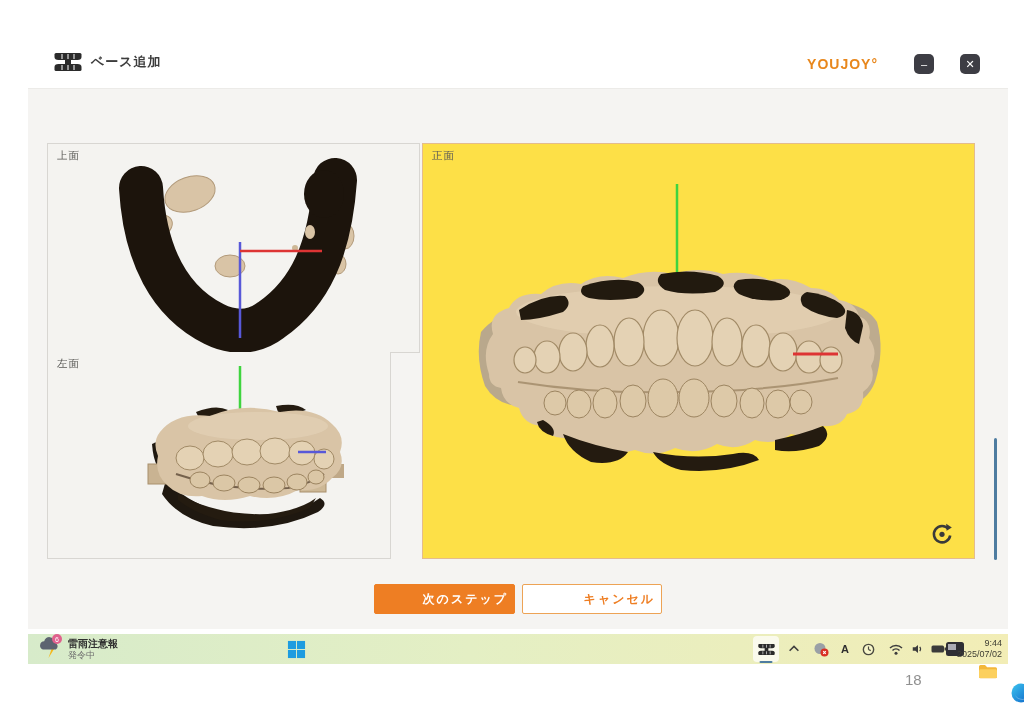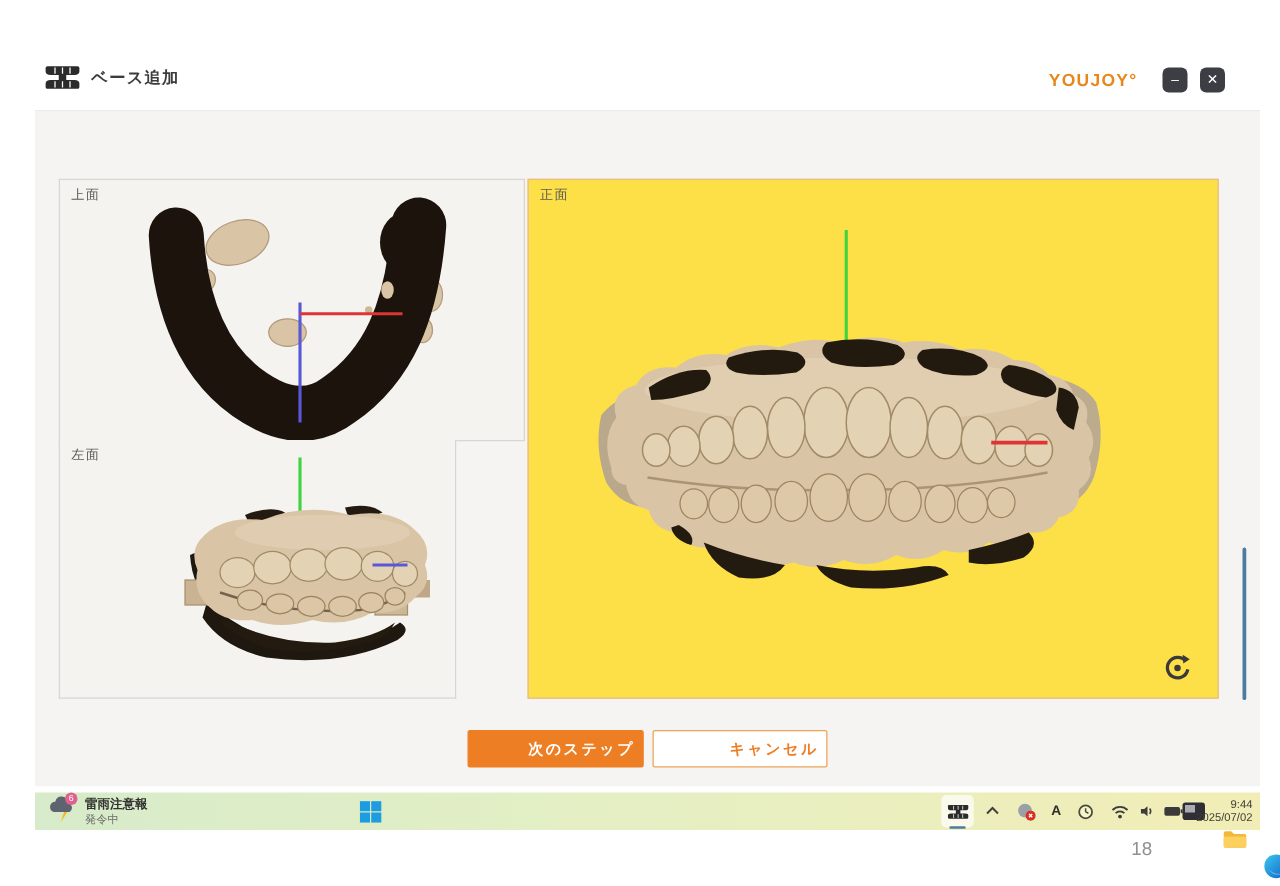--- a/index.html
+++ b/index.html
@@ -1,33 +1,33 @@
 <!DOCTYPE html>
 <html><head>
 <meta charset="utf-8">
 <style>
   html,body{margin:0;padding:0;background:#fff;}
   .stage{position:relative;width:1024px;height:709px;background:#ffffff;overflow:hidden;
          font-family:"Liberation Sans","DejaVu Sans",sans-serif;}
 
   
-  .app-title-group{position:absolute;left:36px;top:52px;display:flex;align-items:center;gap:9px;}
+  .app-title-group{position:absolute;left:54px;top:52px;display:flex;align-items:center;gap:9px;}
   .app-title{font-size:13px;font-weight:bold;color:#3c3c3c;letter-spacing:1px;}
-  .header-right{position:absolute;right:44px;top:54px;display:flex;align-items:center;gap:10px;justify-content:flex-end;}
+  .header-right{position:absolute;right:44px;top:54px;display:flex;align-items:center;gap:26px;justify-content:flex-end;}
   .brand{font-size:14px;font-weight:800;color:#e8871c;letter-spacing:1px;margin-right:10px;}
   .win-btn{width:20px;height:20px;border:none;border-radius:5px;background:#3d3d44;color:#fff;
            font-size:11px;line-height:1;display:flex;align-items:center;justify-content:center;
            cursor:pointer;padding:0;font-family:inherit;}
 
   
   .content{position:absolute;left:28px;top:88px;width:980px;height:540px;background:#f5f4f2;border-top:1px solid #ecebe8;}
   .instruction{position:absolute;left:19px;top:22px;font-size:12px;color:#4c4c4c;letter-spacing:1px;}
   .vp{position:absolute;background:#f4f3f0;border:1px solid #d8d6d2;box-sizing:border-box;}
   .vp-top{left:19px;top:54px;width:373px;height:210px;}
-  .vp-left{left:19px;top:263px;width:318px;height:207px;border-top:none;}
+  .vp-left{left:19px;top:263px;width:344px;height:207px;border-top:none;}
   .vp-front{left:394px;top:54px;width:553px;height:416px;border:1px solid #e4bc8d;background:#fde047;text-align:center;}
   .vp-label{position:absolute;top:5px;left:9px;font-size:10.5px;color:#5a5a56;letter-spacing:1px;}
   .vp svg.scan{position:absolute;left:0;top:0;}
   .rotate-btn{position:absolute;right:20px;bottom:12px;width:24px;height:24px;border:none;background:transparent;
               padding:0;cursor:pointer;}
   .edge-line{position:absolute;left:966px;top:349px;width:3px;height:122px;background:#4e7ca0;border-radius:2px;}
 
   .actions{position:absolute;left:0;top:495px;width:100%;display:flex;justify-content:center;gap:7px;}
   .btn{height:30px;font-size:12px;font-weight:bold;letter-spacing:2px;border-radius:2px;cursor:pointer;font-family:inherit;text-align:right;}
   .btn-next{width:141px;background:#ee7e23;border:1px solid #ee7e23;color:#fff;}

